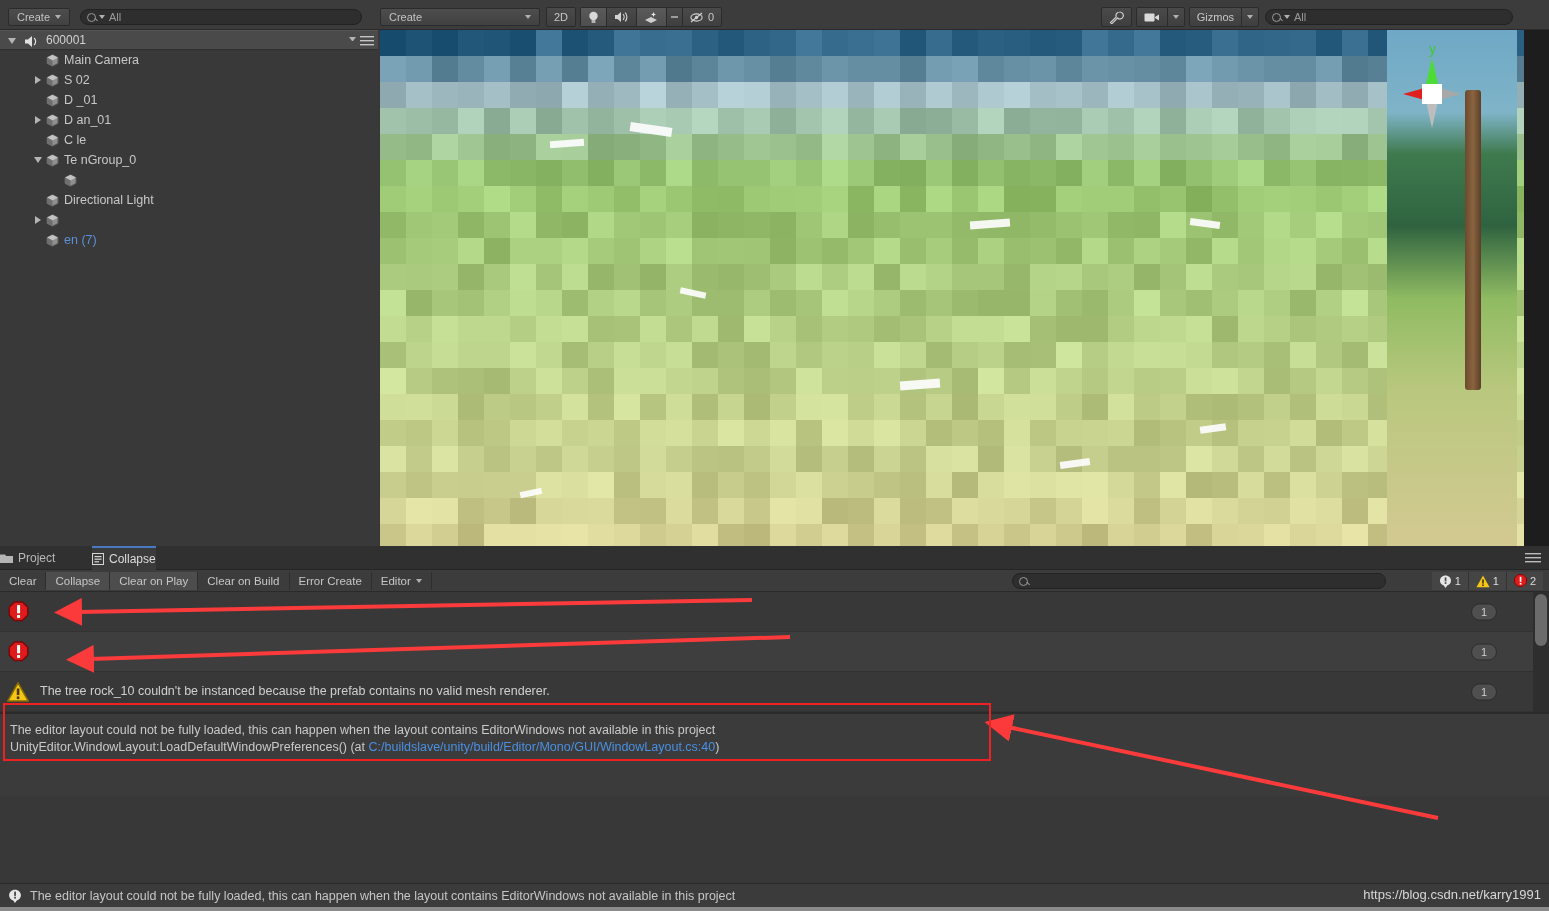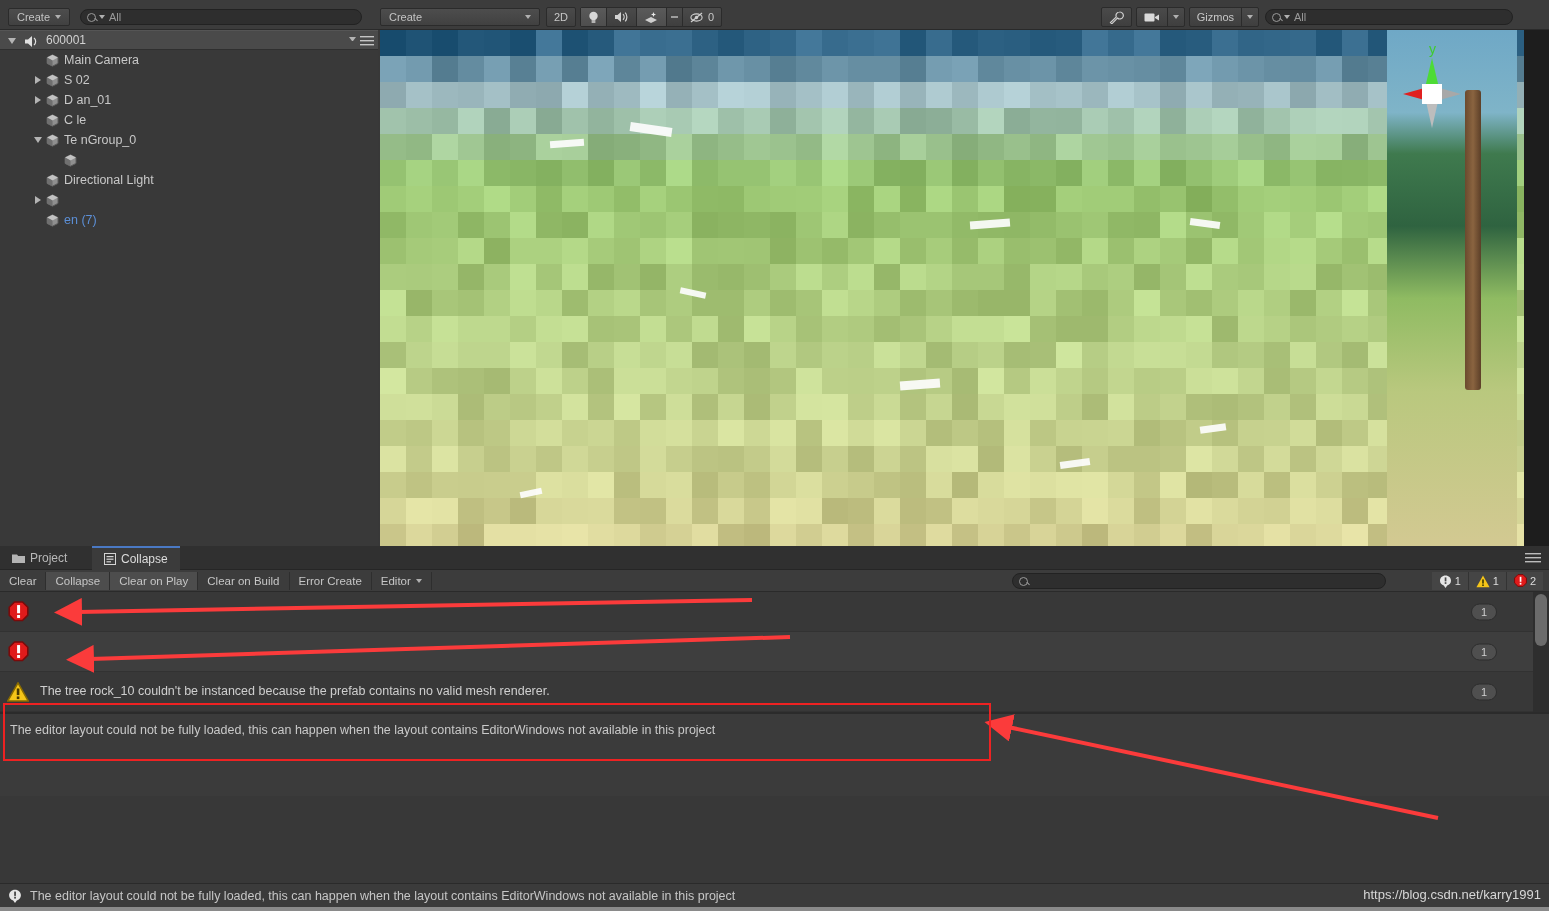--- a/index.html
+++ b/index.html
@@ -76,21 +76,21 @@
   #mosaic div { position:absolute; }
   .bird { position:absolute; background:#fdfdfd; }
 
   
   #gizmo { position:absolute; right:30px; top:10px; width:110px; height:105px; }
 
   
   #dock { position:absolute; left:0; top:546px; width:1549px; height:337px; background:#383838; }
   #tabrow { position:relative; height:24px; background:#303030; border-bottom:1px solid #262626; }
   .tab { position:absolute; top:0; height:24px; display:flex; align-items:center; gap:5px;
-         padding:0 12px; font-size:12px; color:#b8b8b8; }
+         padding:0 0; font-size:12px; color:#b8b8b8; }
   .tab.active { background:#3b3b3b; color:#dcdcdc; border-top:2px solid #4a79c4; }
   #tabmenu { position:absolute; right:8px; top:6px; width:16px; height:12px; }
 
   #console-toolbar { position:relative; height:22px; background:#3c3c3c;
                      border-bottom:1px solid #2a2a2a; display:flex; align-items:center; }
   .ctb { display:flex; align-items:center; justify-content:center; height:18px;
          padding:0 9px; font-size:11.5px; color:#c6c6c6; border-right:1px solid #2e2e2e; }
   .ctb.on { background:#4d4d4d; }
   #con-search { position:absolute; left:1012px; top:3px; width:374px; }
   #counters { position:absolute; right:6px; top:2px; display:flex; align-items:center; }
@@ -269,20 +269,31 @@
             <span class="tri"></span>
           </span>
           <span class="cube">
             <svg width="13" height="13" viewBox="0 0 13 13">
               <path d="M6.5 0.8L12 3.6v5.8L6.5 12.2 1 9.4V3.6z" fill="#8f8f8f" stroke="#5c5c5c"></path>
               <path d="M6.5 0.8L12 3.6 6.5 6.4 1 3.6z" fill="#c2c2c2"></path>
               <path d="M6.5 6.4V12.2L1 9.4V3.6z" fill="#6f6f6f"></path>
             </svg>
           </span>
           <span>S     02</span>
+        </div>
+        <div class="h-item" style="padding-left: 30px;">
+          <span class="h-tri-slot"></span>
+          <span class="cube">
+            <svg width="13" height="13" viewBox="0 0 13 13">
+              <path d="M6.5 0.8L12 3.6v5.8L6.5 12.2 1 9.4V3.6z" fill="#8f8f8f" stroke="#5c5c5c"></path>
+              <path d="M6.5 0.8L12 3.6 6.5 6.4 1 3.6z" fill="#c2c2c2"></path>
+              <path d="M6.5 6.4V12.2L1 9.4V3.6z" fill="#6f6f6f"></path>
+            </svg>
+          </span>
+          <span>D    _01</span>
         </div>
         <div class="h-item" style="padding-left: 30px;">
           <span class="h-tri-slot">
             <span class="tri"></span>
           </span>
           <span class="cube">
             <svg width="13" height="13" viewBox="0 0 13 13">
               <path d="M6.5 0.8L12 3.6v5.8L6.5 12.2 1 9.4V3.6z" fill="#8f8f8f" stroke="#5c5c5c"></path>
               <path d="M6.5 0.8L12 3.6 6.5 6.4 1 3.6z" fill="#c2c2c2"></path>
               <path d="M6.5 6.4V12.2L1 9.4V3.6z" fill="#6f6f6f"></path>
@@ -1400,20 +1411,23 @@
             <div class="countbadge">1</div>
           </div>
         </div>
       <div id="logscroll">
         <div id="logscroll-thumb"></div>
       </div>
     </div>
 
     <div id="detail">
       <div class="dtext">The editor layout could not be fully loaded, this can happen when the layout contains EditorWindows not available in this project</div>
+      <div class="dtext">
+        <span>UnityEditor.WindowLayout:LoadDefaultWindowPreferences() (at </span><span class="dlink">C:/buildslave/unity/build/Editor/Mono/GUI/WindowLayout.cs:40</span><span>)</span>
+      </div>
     </div>
   </div>
 
   <div id="statusbar">
     <svg width="14" height="14" viewBox="0 0 13 13">
       <path d="M6.5 0.6C3.2 0.6 1 2.9 1 5.8c0 2.3 1.6 4.2 3.8 4.8L6.5 13l1.7-2.4C10.4 10 12 8.1 12 5.8 12 2.9 9.8.6 6.5.6z" fill="#e6e6e6"></path>
       <rect x="5.7" y="2.4" width="1.7" height="4" fill="#4a4a4a"></rect>
       <rect x="5.7" y="7.2" width="1.7" height="1.7" fill="#4a4a4a"></rect>
     </svg>
     <span id="statustext">The editor layout could not be fully loaded, this can happen when the layout contains EditorWindows not available in this project</span>

